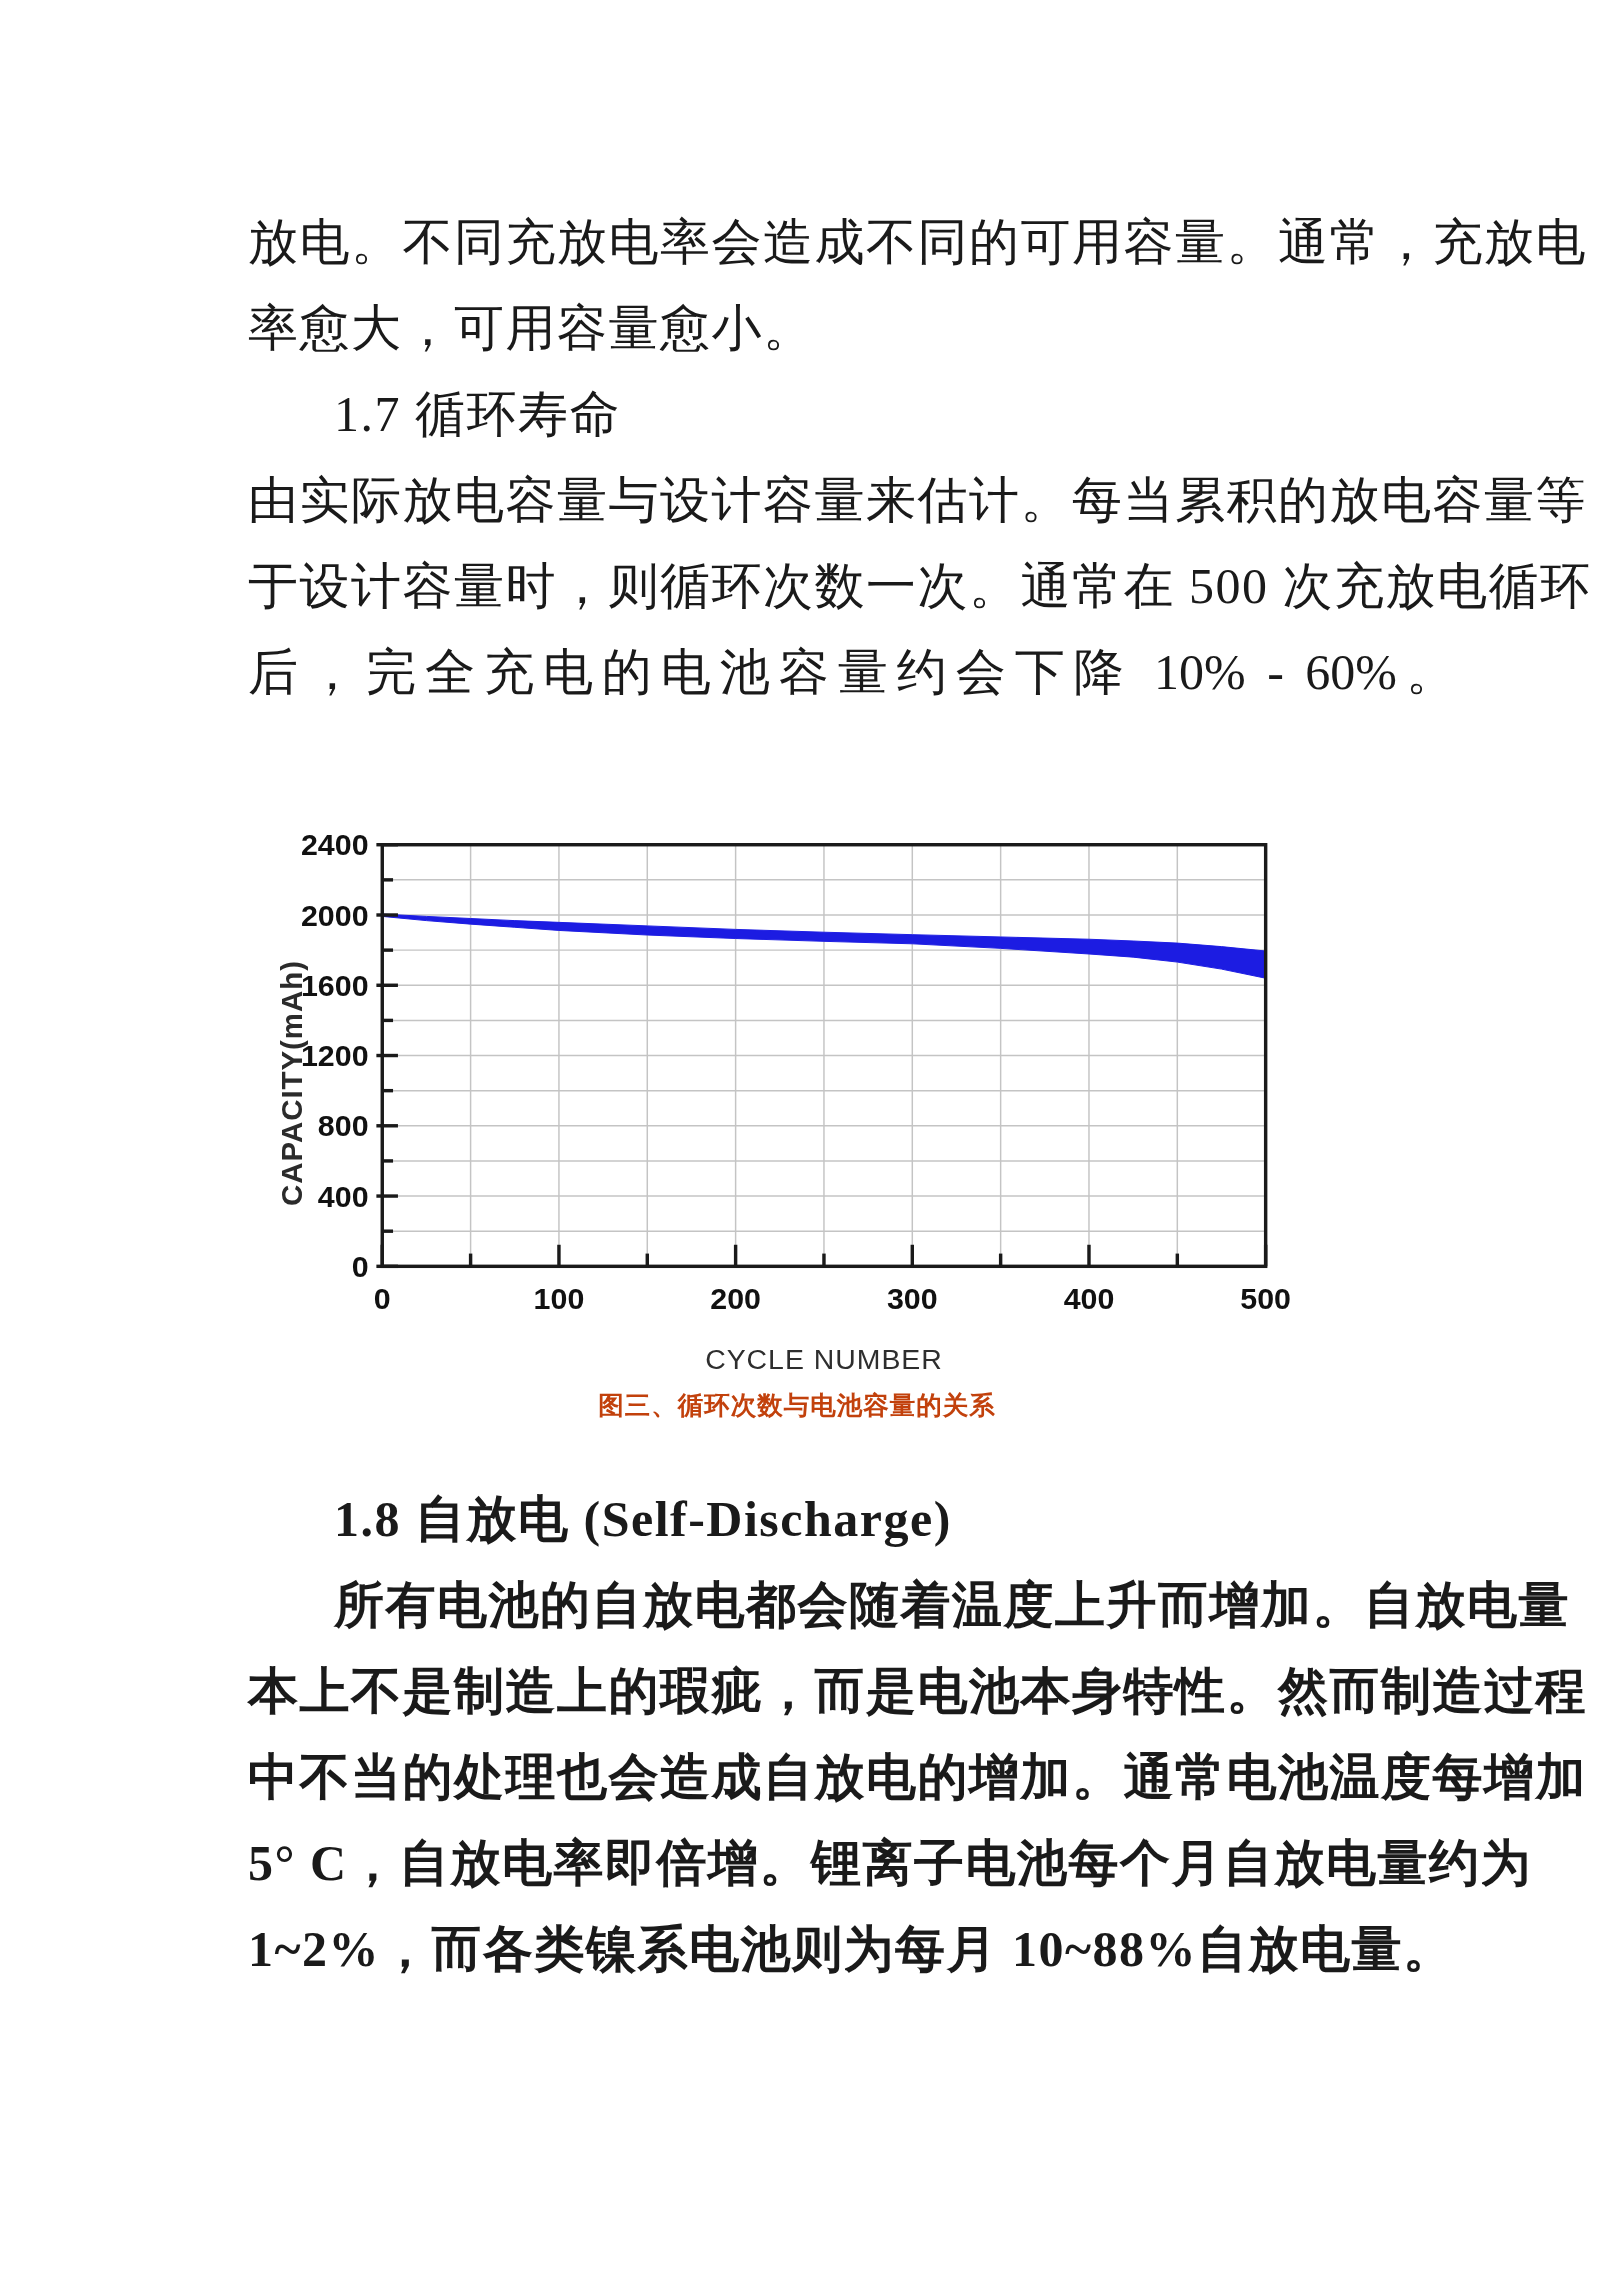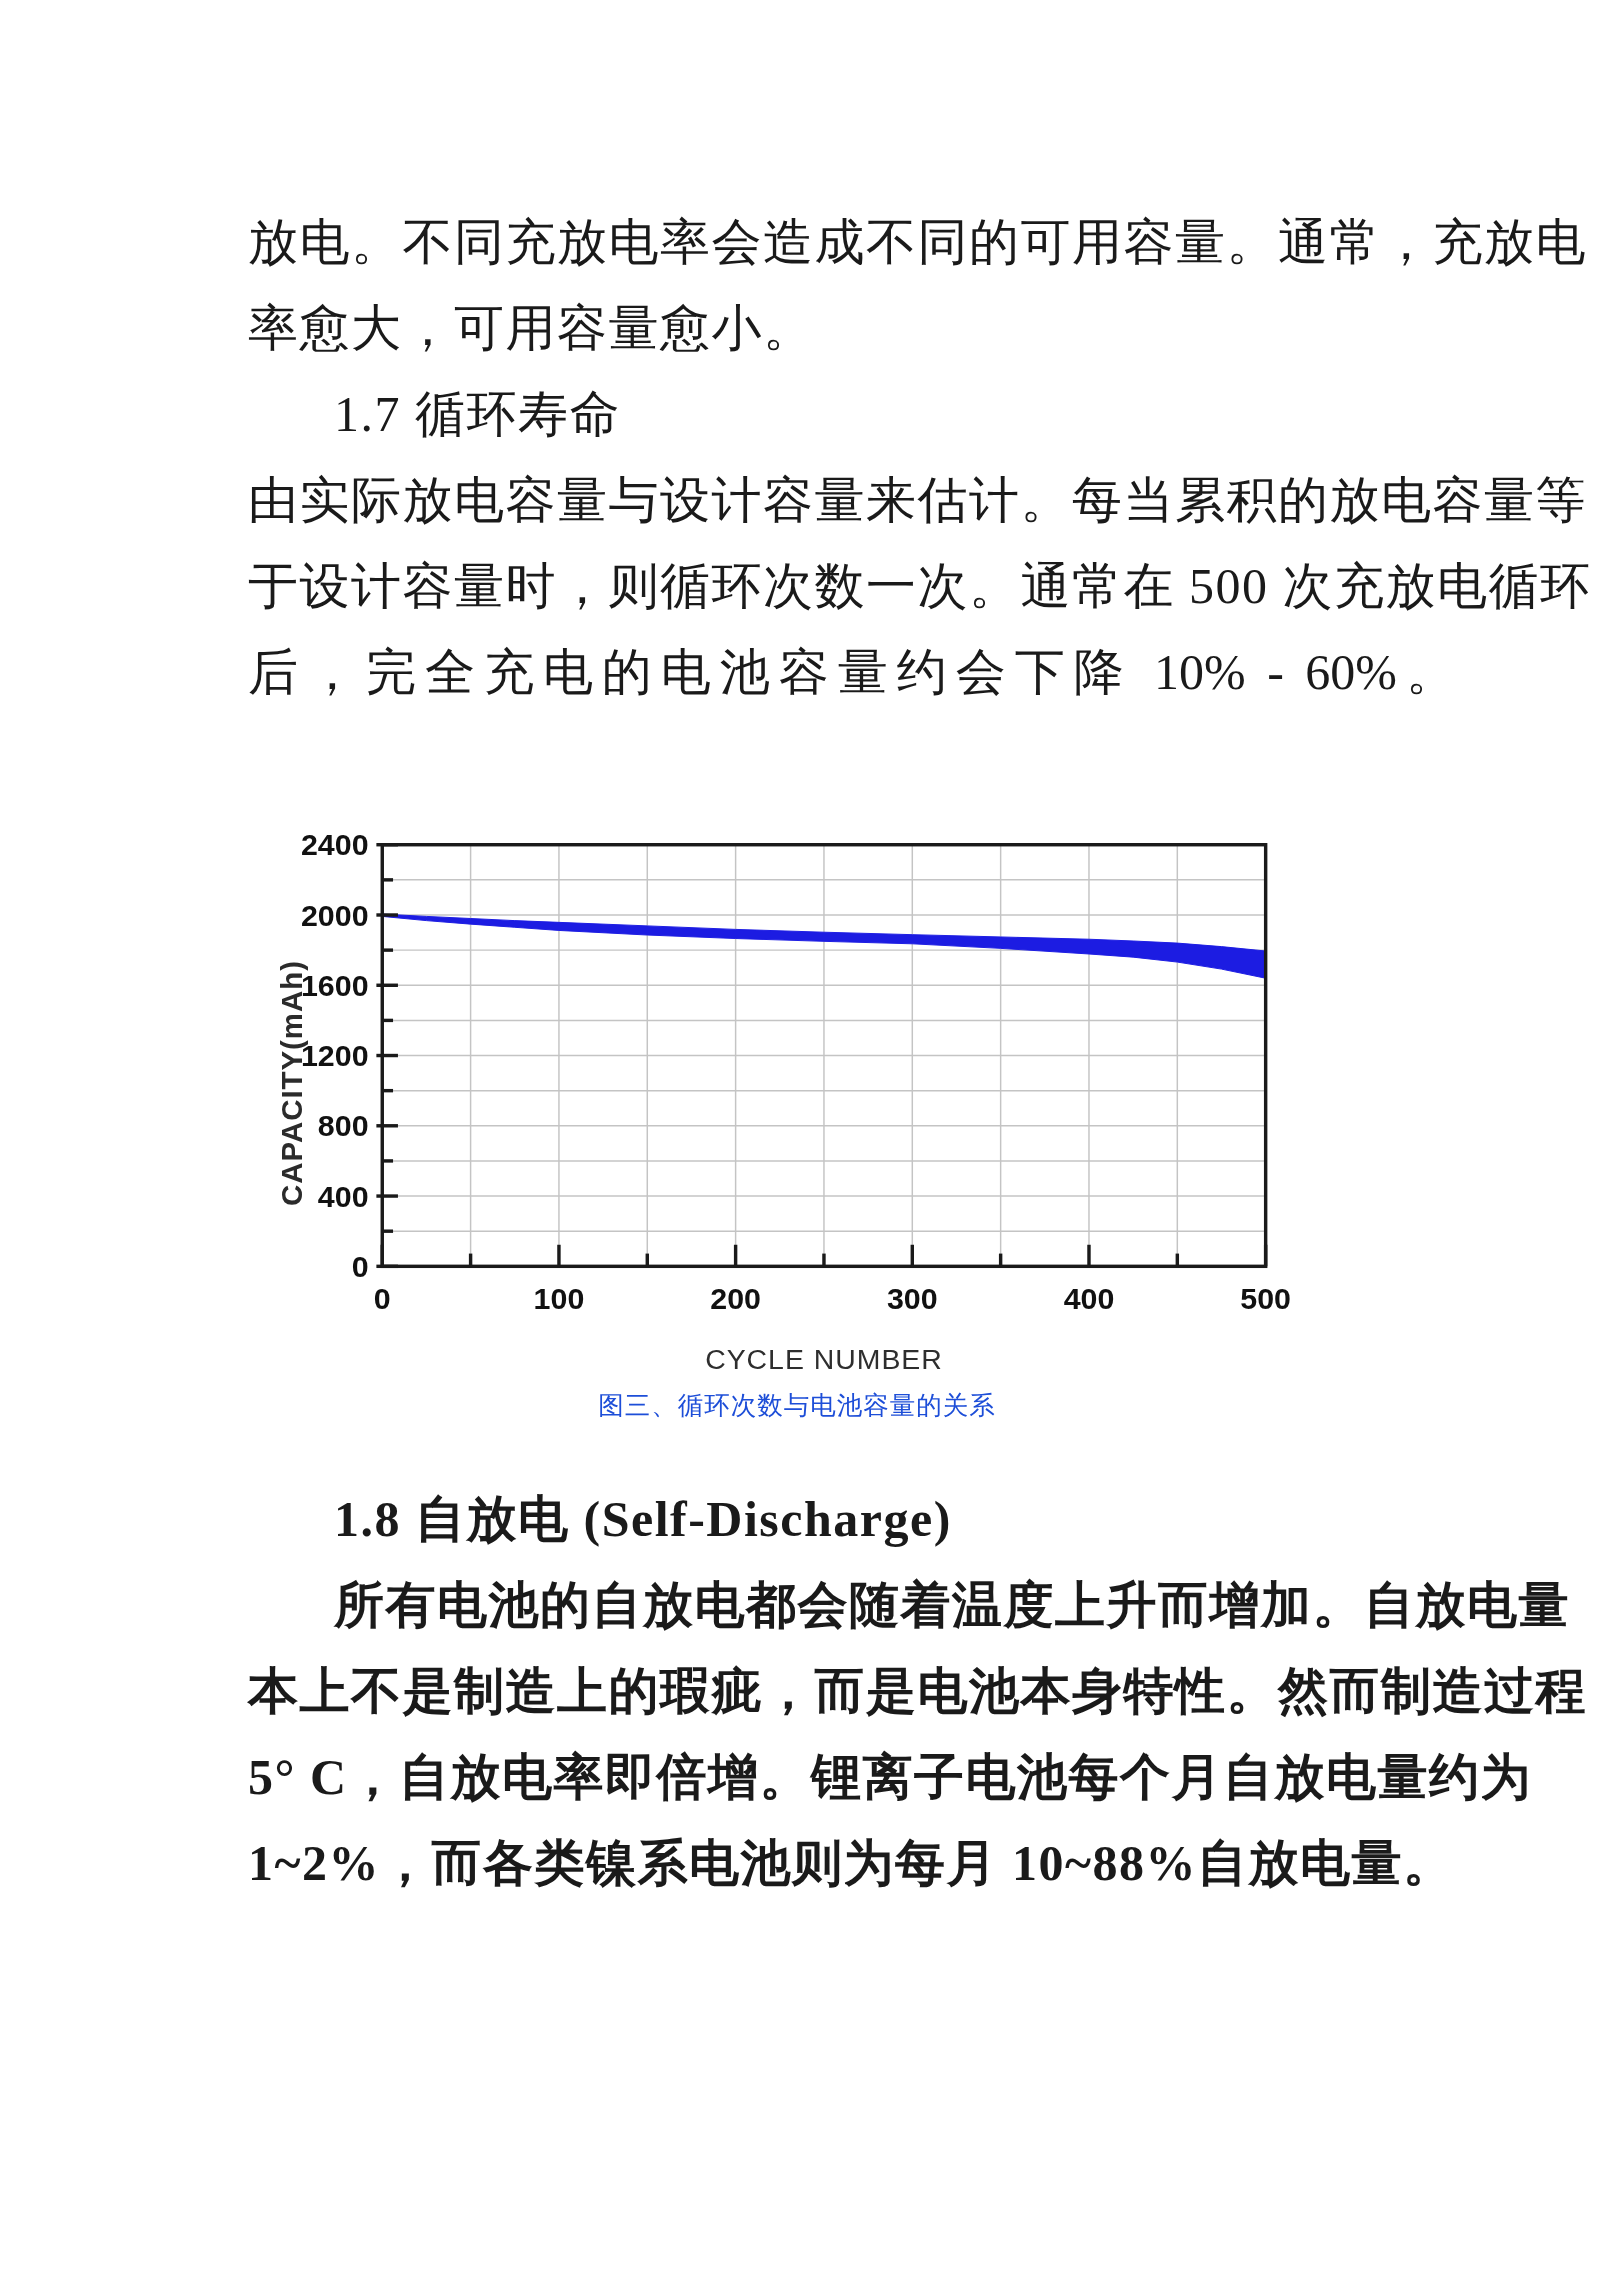--- a/index.html
+++ b/index.html
@@ -16,21 +16,21 @@
   #text-top{top:199px;}
   #text-bottom{top:1476px;font-weight:bold;}
   .line{height:86px;}
   .indent{padding-left:86px;}
   .spread{white-space:normal;text-align:justify;text-align-last:justify;letter-spacing:0;}
   #figure{position:absolute;left:245px;top:828px;width:1104px;height:608px;}
   #chart-svg{position:absolute;left:0;top:0;}
   #figure-caption{
     position:absolute;left:245px;top:1388px;width:1104px;
     text-align:center;font-family:"Liberation Sans","DejaVu Sans",sans-serif;
-    font-weight:normal;font-size:25.5px;color:#1d4ed8;letter-spacing:1px;
+    font-weight:bold;font-size:25.5px;color:#c2410c;letter-spacing:1px;
   }
 </style>
 </head>
 <body>
 
 <div id="text-top" class="textblock">
   <div class="line">放电。不同充放电率会造成不同的可用容量。通常，充放电</div>
   <div class="line">率愈大，可用容量愈小。</div>
   <div class="line indent">1.7 循环寿命</div>
   <div class="line">由实际放电容量与设计容量来估计。每当累积的放电容量等</div>
@@ -103,16 +103,17 @@
       <text x="590.5" y="552" text-anchor="middle" font-family="&quot;Liberation Sans&quot;,&quot;DejaVu Sans&quot;,sans-serif" font-size="29" fill="#2e2e2e" letter-spacing="1">CYCLE NUMBER</text>
     </svg>
 </div>
 
 <div id="figure-caption">图三、循环次数与电池容量的关系</div>
 
 <div id="text-bottom" class="textblock">
   <div class="line indent">1.8 自放电 (Self-Discharge)</div>
   <div class="line indent">所有电池的自放电都会随着温度上升而增加。自放电量</div>
   <div class="line">本上不是制造上的瑕疵，而是电池本身特性。然而制造过程</div>
+  <div class="line">中不当的处理也会造成自放电的增加。通常电池温度每增加</div>
   <div class="line">5° C，自放电率即倍增。锂离子电池每个月自放电量约为</div>
   <div class="line">1~2%，而各类镍系电池则为每月 10~88%自放电量。</div>
 </div>
 
 
 </body></html>

